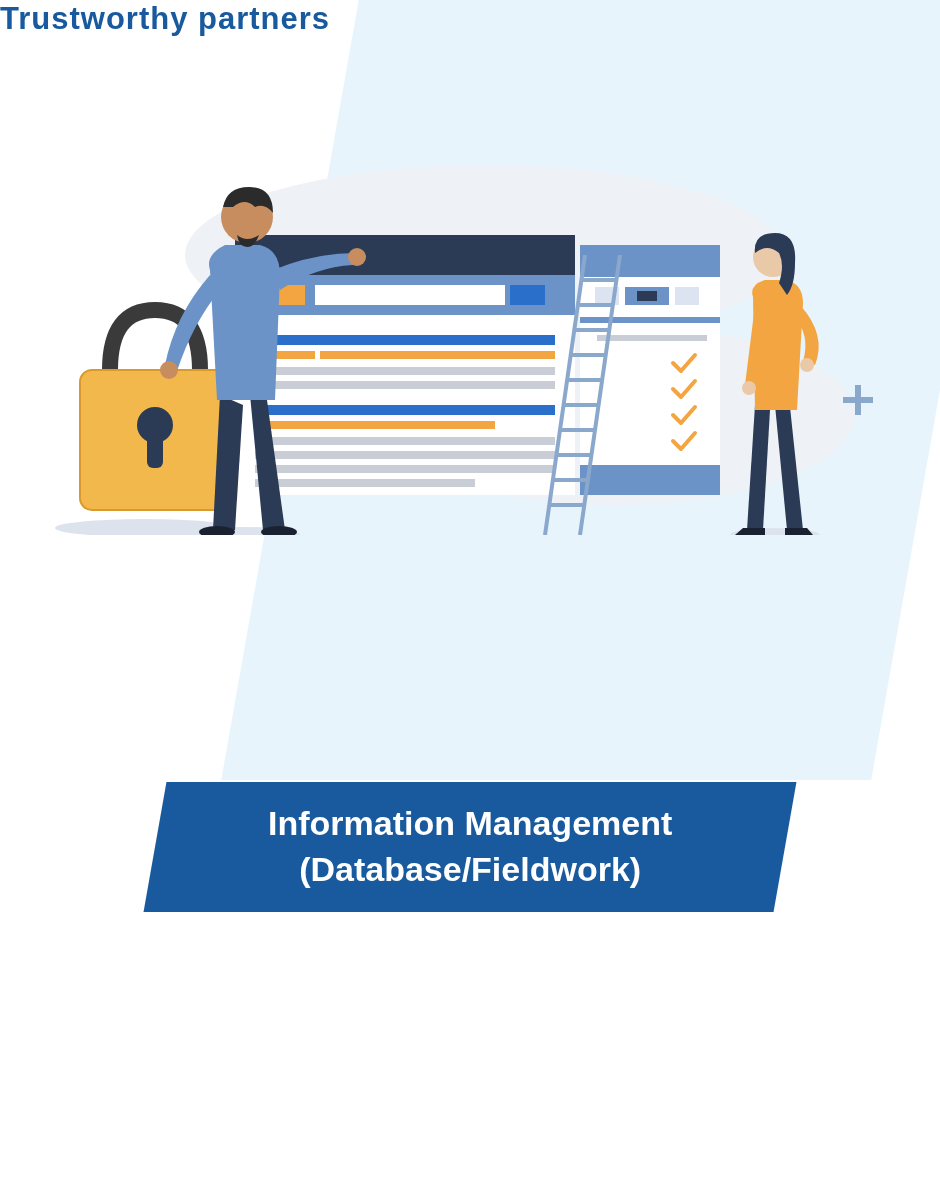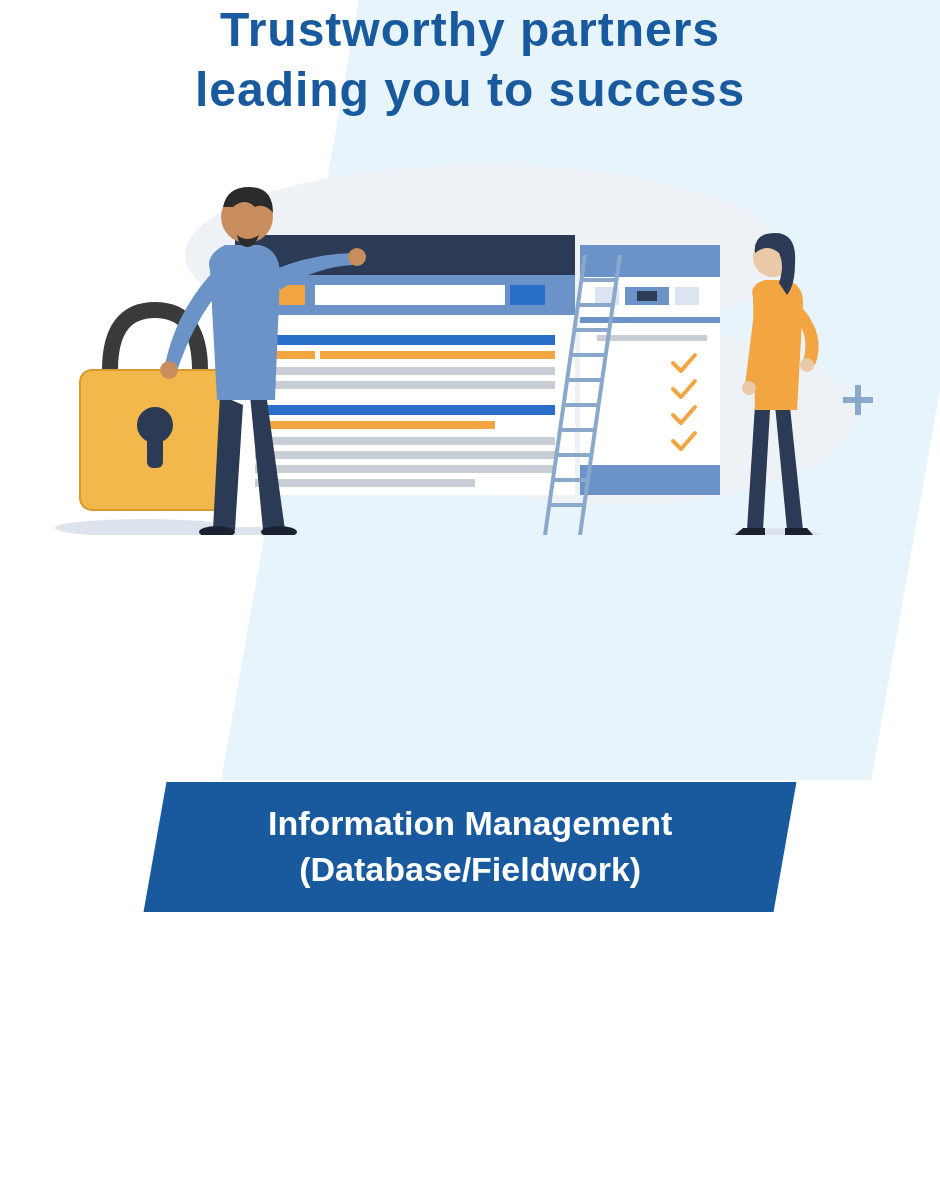--- a/index.html
+++ b/index.html
@@ -19,22 +19,22 @@
     height: 780px;
     background: #e8f4fc;
     transform: skewX(-10deg);
     z-index: 0;
   }
   .headline {
     position: absolute;
     top: 0;
     left: 0;
     width: 940px;
-    text-align: center;
-    font-size: 48px;
+    text-align: left;
+    font-size: 31px;
     font-weight: 700;
     color: #185a9d;
     line-height: 1.25;
     letter-spacing: 1px;
     z-index: 2;
   }
   .illustration {
     position: absolute;
     top: 135px;
     left: 55px;
@@ -64,21 +64,20 @@
     line-height: 1.35;
   }
 </style>
 </head>
 <body>
 
 <div class="bg-shape"></div>
 
 <div class="headline">
   <span>Trustworthy partners</span><br>
-  <span>leading you to success</span>
 </div>
 
 <div class="illustration">
   <svg viewBox="0 0 830 400" width="830" height="400">
 
     <ellipse cx="430" cy="120" rx="300" ry="90" fill="#eef2f7"></ellipse>
     <ellipse cx="560" cy="280" rx="240" ry="90" fill="#eef2f7"></ellipse>
 
     <g>
       <rect x="180" y="100" width="340" height="40" fill="#2b3a55"></rect>

